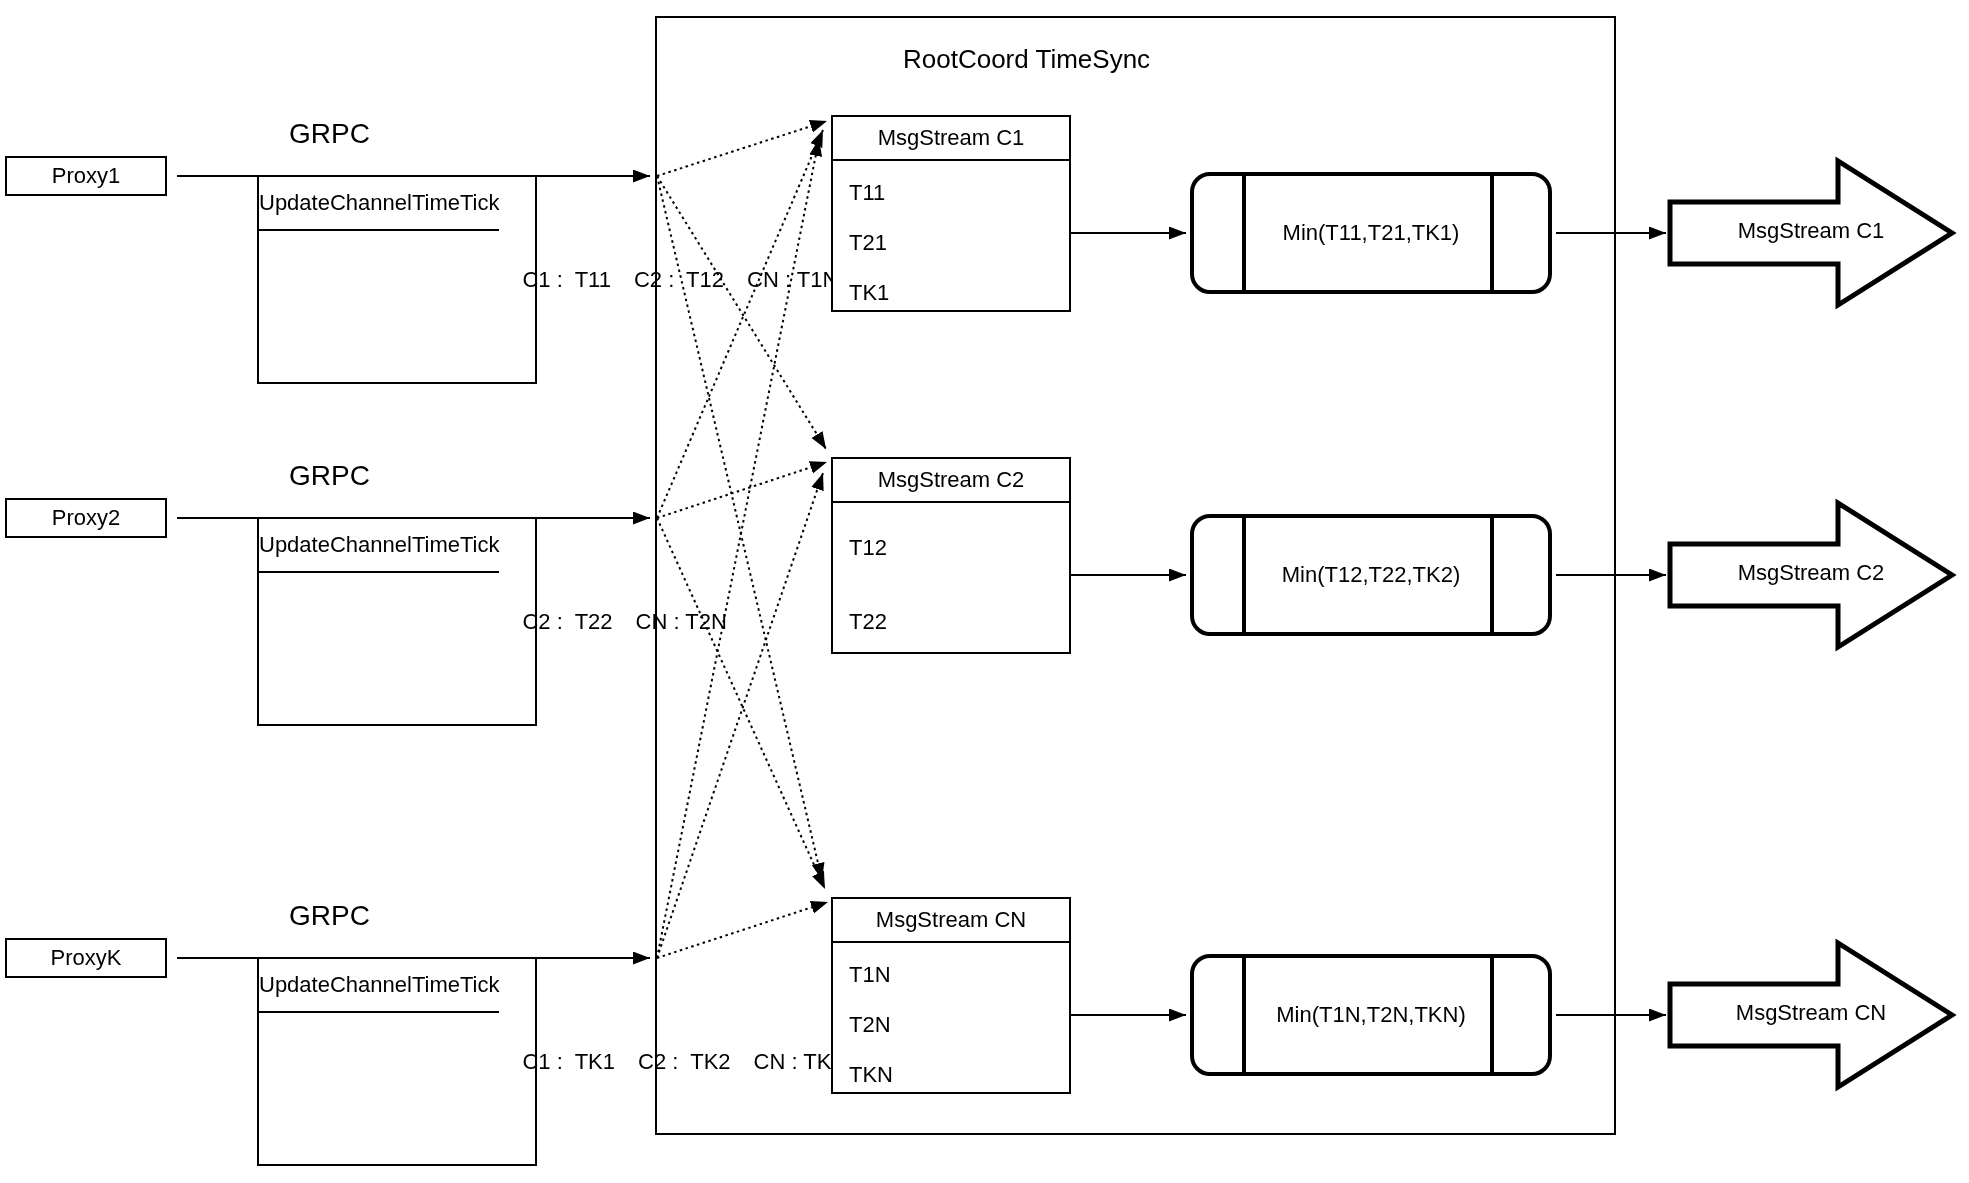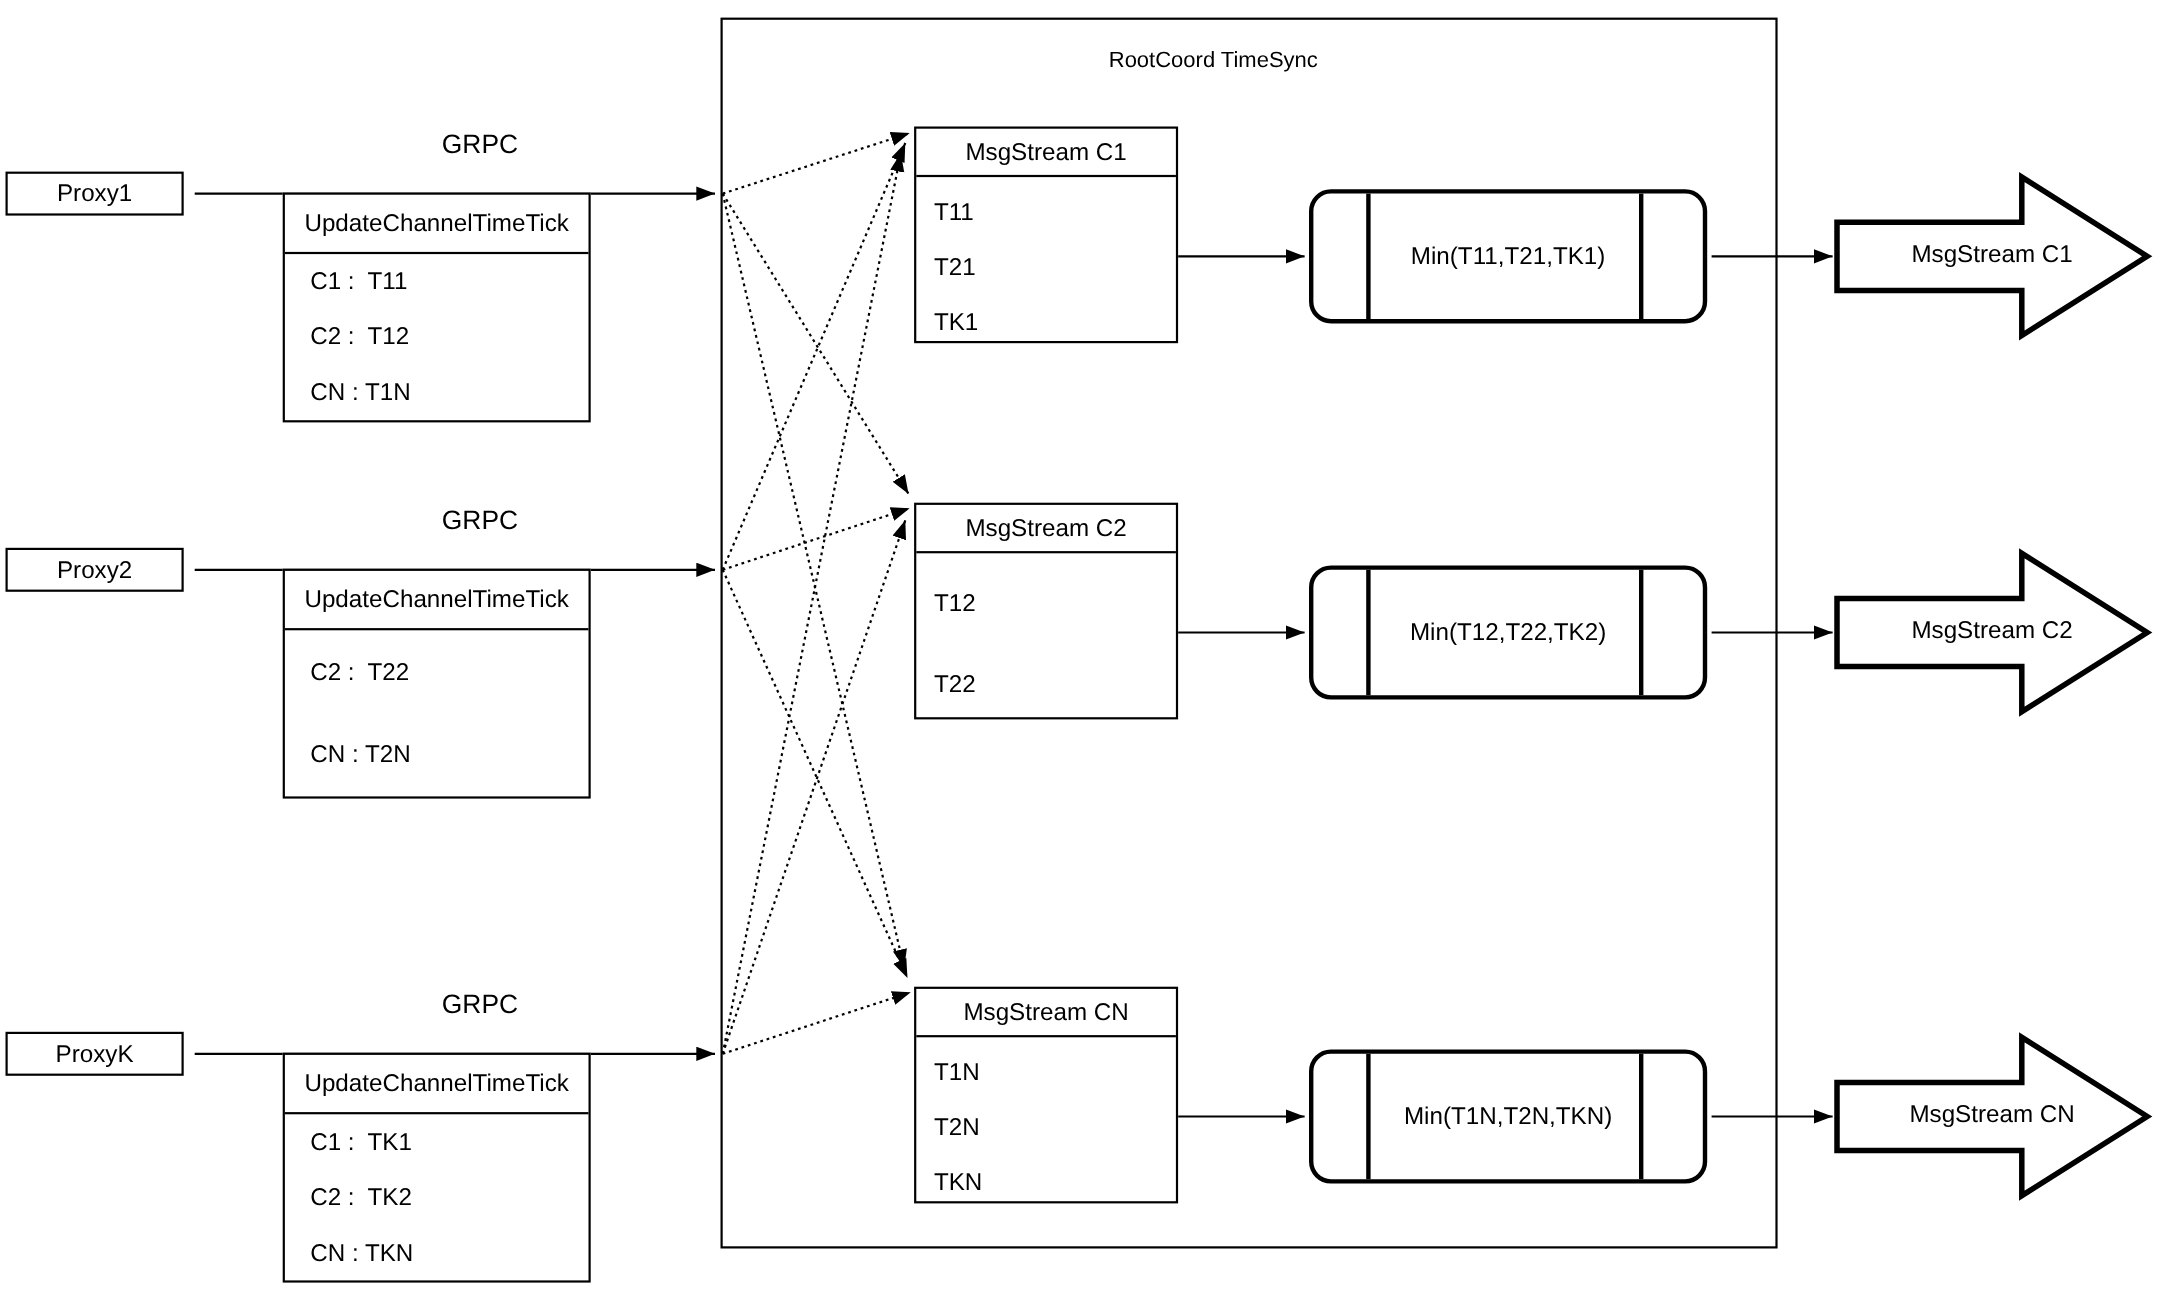--- a/index.html
+++ b/index.html
@@ -13,27 +13,27 @@
   
   .r0 { --dy:0px; } .r1 { --dy:342px; } .r2 { --dy:782px; }
 
   .proxy-box {
     left:5px; top:calc(156px + var(--dy)); width:162px; height:40px;
     border:2px solid #000; background:#fff; box-sizing:border-box;
     display:flex; align-items:center; justify-content:center;
     font-size:22px;
   }
   .grpc-label {
-    left:271px; top:calc(118px + var(--dy)); width:200px; height:28px;
-    text-align:right; font-size:24px;
+    left:289px; top:calc(118px + var(--dy)); width:200px; height:28px;
+    text-align:left; font-size:28px;
   }
   .tick-table {
     left:257px; top:calc(175px + var(--dy)); width:280px; height:209px;
     border:2px solid #000; background:#fff; box-sizing:border-box;
-    display:flex; flex-direction:column; font-size:22px;
+    display:flex; flex-direction:row; font-size:22px;
   }
   .tick-table .hdr {
     height:52px; flex:0 0 52px; border-bottom:2px solid #000;
     display:flex; align-items:center; justify-content:center;
   }
   .tick-table .row {
     flex:1 1 auto; display:flex; align-items:center;
     padding-left:23px; white-space:pre;
   }
   .msg-table {
@@ -47,21 +47,21 @@
   }
   .msg-table .row {
     flex:1 1 auto; display:flex; align-items:center; padding-left:16px;margin-top:15px;
   }
   .rootcoord-box {
     left:655px; top:16px; width:961px; height:1119px;
     border:2px solid #000; box-sizing:border-box; background:transparent;
     pointer-events:none;
   }
   .rootcoord-title {
-    left:903px; top:44px; width:400px; text-align:center; font-size:20px;
+    left:903px; top:44px; width:400px; text-align:left; font-size:26px;
   }
   .min-box {
     left:1190px; top:calc(172px + var(--dy)); width:362px; height:122px;
     border:4px solid #000; border-radius:20px; background:#fff; box-sizing:border-box;
     display:flex; align-items:center; justify-content:center; font-size:22px;
   }
   .min-box .divider { position:absolute; top:0; bottom:0; width:4px; background:#000; }
   .min-box .divider.left { left:48px; }
   .min-box .divider.right { right:54px; }
   .min-box .lbl { position:relative; padding:0 10px; }

